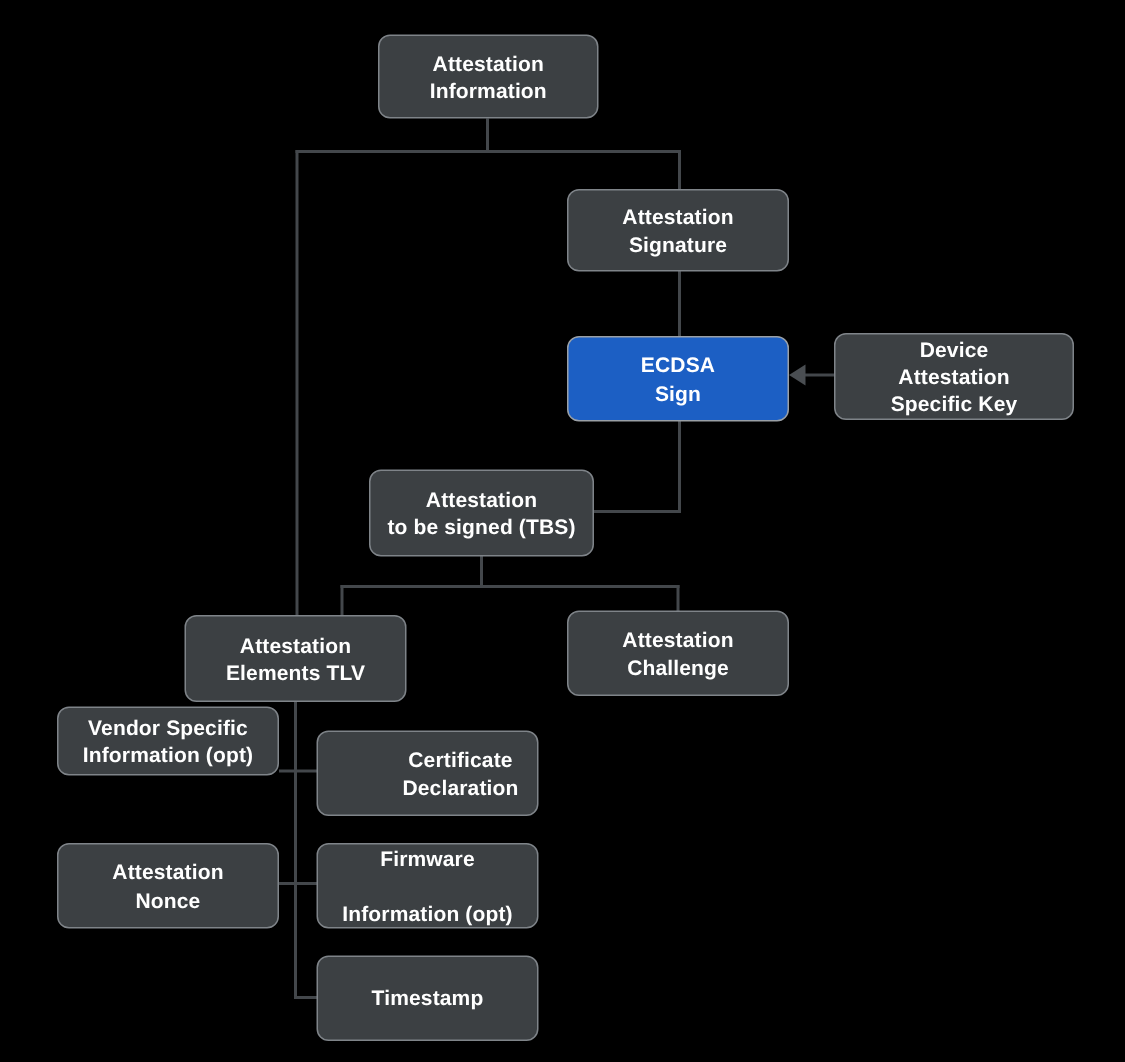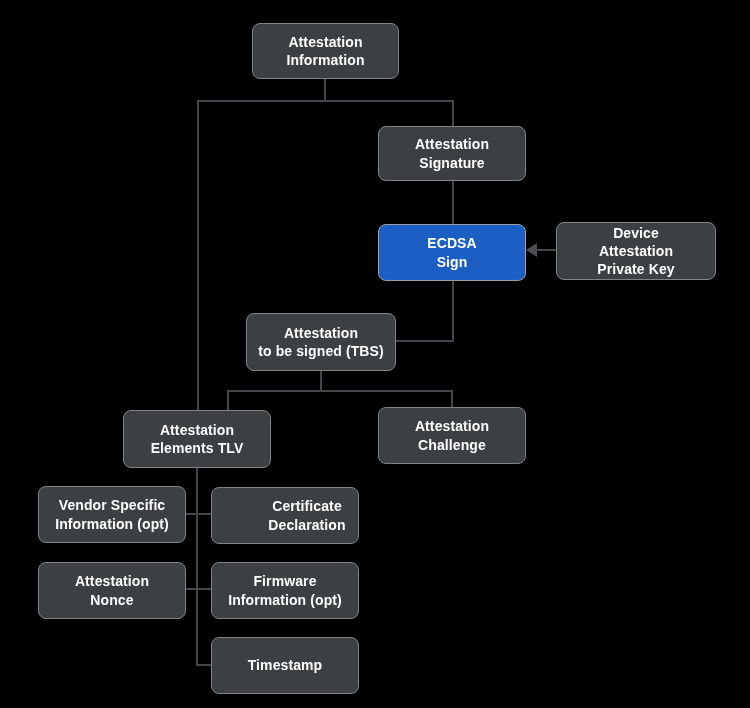--- a/index.html
+++ b/index.html
@@ -81,54 +81,54 @@
   </div>
 
   <div class="node blue" style="left:378px; top:224px; width:148px; height:57px;">
     <span>ECDSA</span>
     <span>Sign</span>
   </div>
 
   <div class="node" style="left:556px; top:222px; width:160px; height:58px;">
     <span>Device</span>
     <span>Attestation</span>
-    <span>Private Key</span>
+    <span>Specific Key</span>
   </div>
 
   <div class="node" style="left:246px; top:313px; width:150px; height:58px;">
     <span>Attestation</span>
     <span>to be signed (TBS)</span>
   </div>
 
   <div class="node" style="left:123px; top:410px; width:148px; height:58px;">
     <span>Attestation</span>
     <span>Elements TLV</span>
   </div>
 
   <div class="node" style="left:378px; top:407px; width:148px; height:57px;">
     <span>Attestation</span>
     <span>Challenge</span>
   </div>
 
-  <div class="node" style="left:38px; top:486px; width:148px; height:57px;">
+  <div class="node" style="left:38px; top:471px; width:148px; height:46px;">
     <span>Vendor Specific</span>
     <span>Information (opt)</span>
   </div>
 
   <div class="node" style="left:211px; top:487px; width:148px; height:57px;padding-left:44px;">
     <span>Certificate</span>
     <span>Declaration</span>
   </div>
 
   <div class="node" style="left:38px; top:562px; width:148px; height:57px;">
     <span>Attestation</span>
     <span>Nonce</span>
   </div>
 
-  <div class="node" style="left:211px; top:562px; width:148px; height:57px;">
+  <div class="node" style="left:211px; top:562px; width:148px; height:57px;justify-content:space-between;">
     <span>Firmware</span>
     <span>Information (opt)</span>
   </div>
 
   <div class="node" style="left:211px; top:637px; width:148px; height:57px;text-align:right;">
     <span>Timestamp</span>
   </div>
 
 </div>
 

